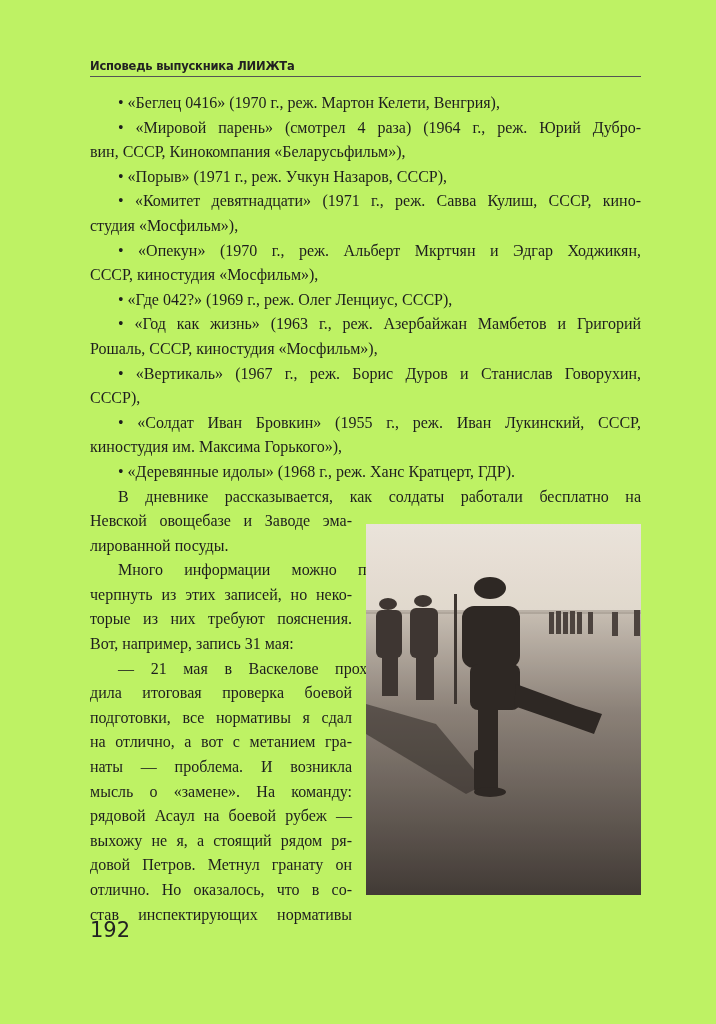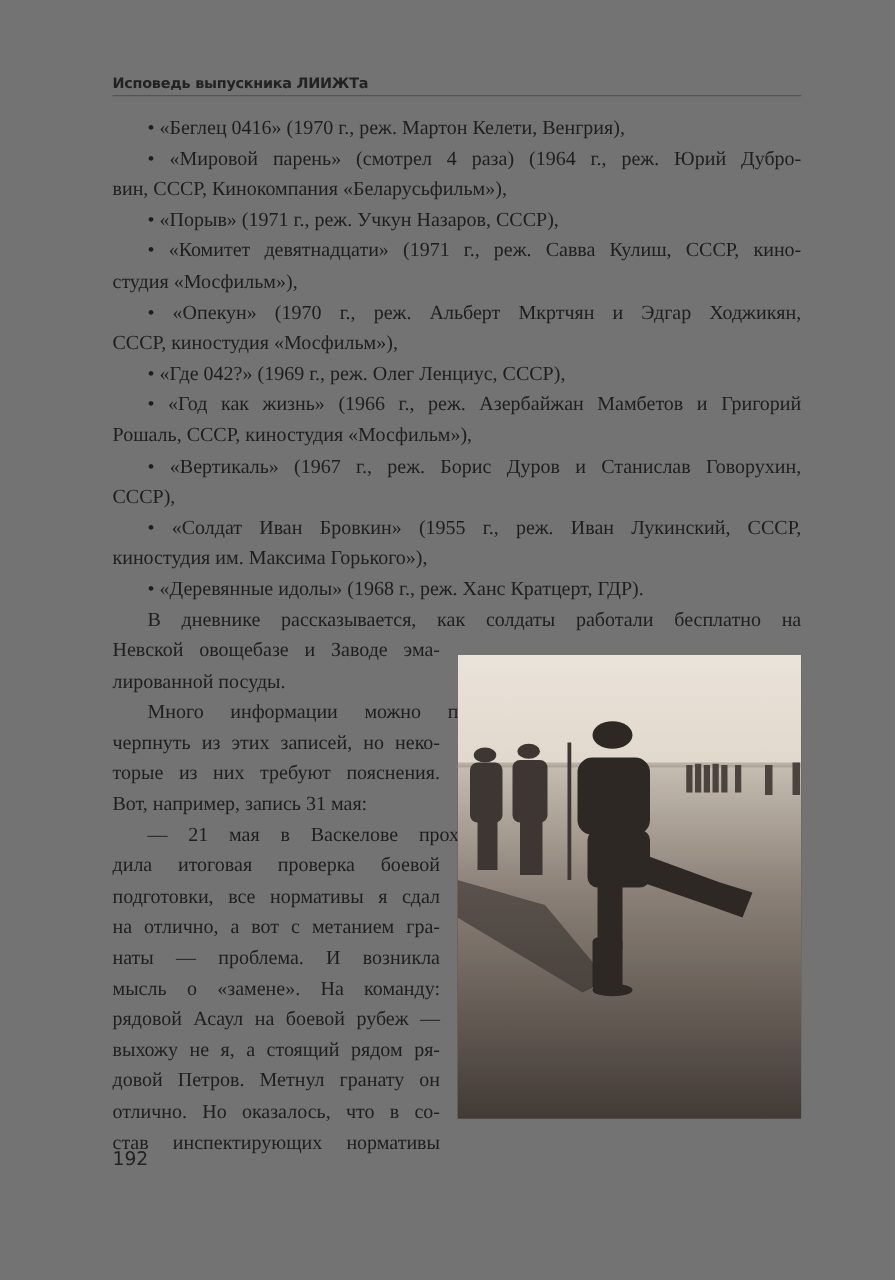--- a/index.html
+++ b/index.html
@@ -1,17 +1,17 @@
 <!DOCTYPE html>
 <html><head>
 <meta charset="utf-8">
 <style>
   html, body { margin: 0; padding: 0; background: #ffffff; }
   body { width: 716px; height: 1024px; position: relative; overflow: hidden; }
-  .page { position: absolute; left: 0; top: 0; width: 716px; height: 1024px; background: #737373; }
+  .page { position: absolute; left: 0; top: 0; width: 716px; height: 1024px; background: #bef264; }
   .running-head {
     position: absolute; left: 90px; top: 59px; width: 551px;
     font-family: "DejaVu Sans", sans-serif; font-weight: bold; font-size: 11.5px;
     color: #222; letter-spacing: -0.2px;
   }
   .head-rule { position: absolute; left: 90px; top: 76px; width: 551px; height: 1px; background: #555; }
   .body-text {
     position: absolute; left: 90px; top: 91px; width: 551px;
     font-family: "Liberation Serif", serif; font-size: 16px; line-height: 24.6px;
     color: #1e1e1e;
@@ -19,42 +19,42 @@
   .line { display: block; white-space: nowrap; height: 24.6px; }
   .just { text-align: justify; text-align-last: justify; white-space: normal; }
   .ind { padding-left: 28px; }
   .narrow { width: 262px; }
   .photo {
     position: absolute; left: 366px; top: 524px; width: 275px; height: 371px;
     overflow: hidden; background: #5a524c;
   }
   .page-number {
     position: absolute; left: 90px; top: 918px;
-    font-family: "DejaVu Sans", sans-serif; font-size: 15px; color: #222;
+    font-family: "DejaVu Sans", sans-serif; font-size: 21px; color: #222;
   }
 </style>
 </head>
 <body>
 
 <div class="page">
   <div class="running-head">Исповедь выпускника ЛИИЖТа</div>
   <div class="head-rule"></div>
 
   <div class="body-text">
     <div id="list-block">
         <div class="line ind">• «Беглец 0416» (1970 г., реж. Мартон Келети, Венгрия),</div>
         <div class="line ind just">• «Мировой парень» (смотрел 4 раза) (1964 г., реж. Юрий Дубро-</div>
         <div class="line">вин, СССР, Кинокомпания «Беларусьфильм»),</div>
         <div class="line ind">• «Порыв» (1971 г., реж. Учкун Назаров, СССР),</div>
         <div class="line ind just">• «Комитет девятнадцати» (1971 г., реж. Савва Кулиш, СССР, кино-</div>
         <div class="line">студия «Мосфильм»),</div>
         <div class="line ind just">• «Опекун» (1970 г., реж. Альберт Мкртчян и Эдгар Ходжикян,</div>
         <div class="line">СССР, киностудия «Мосфильм»),</div>
         <div class="line ind">• «Где 042?» (1969 г., реж. Олег Ленциус, СССР),</div>
-        <div class="line ind just">• «Год как жизнь» (1966 г., реж. Азербайжан Мамбетов и Григорий</div>
+        <div class="line ind just">• «Год как жизнь» (1963 г., реж. Азербайжан Мамбетов и Григорий</div>
         <div class="line">Рошаль, СССР, киностудия «Мосфильм»),</div>
         <div class="line ind just">• «Вертикаль» (1967 г., реж. Борис Дуров и Станислав Говорухин,</div>
         <div class="line">СССР),</div>
         <div class="line ind just">• «Солдат Иван Бровкин» (1955 г., реж. Иван Лукинский, СССР,</div>
         <div class="line">киностудия им. Максима Горького»),</div>
         <div class="line ind">• «Деревянные идолы» (1968 г., реж. Ханс Кратцерт, ГДР).</div>
         <div class="line ind just">В дневнике рассказывается, как солдаты работали бесплатно на</div>
       </div>
     <div id="column-block">
         <div class="line just narrow">Невской овощебазе и Заводе эма-</div>

